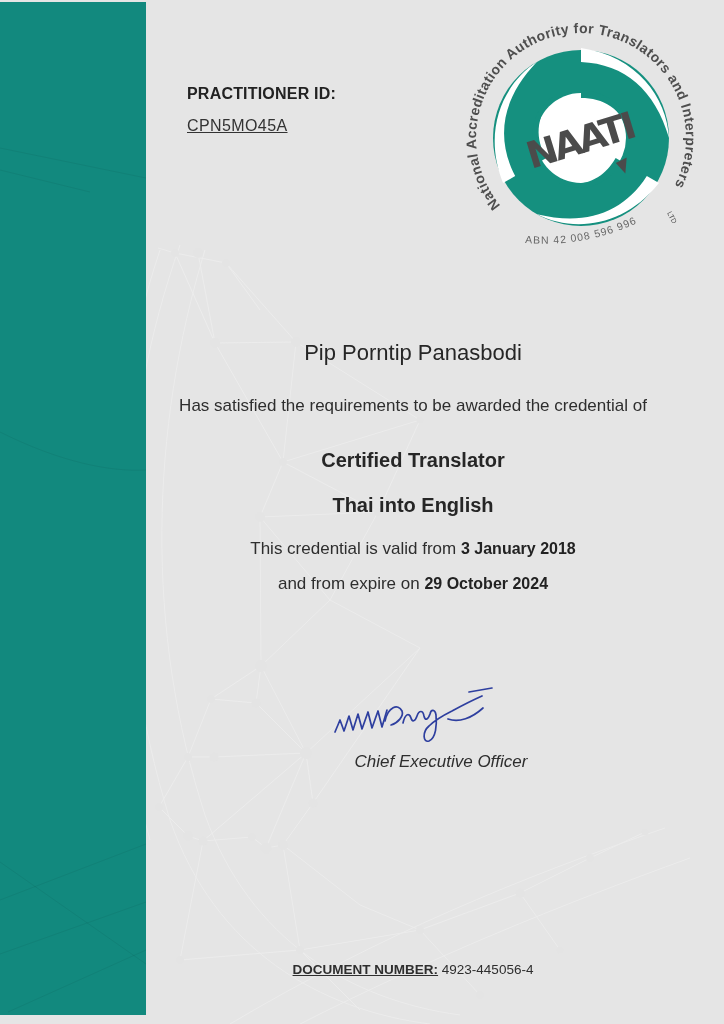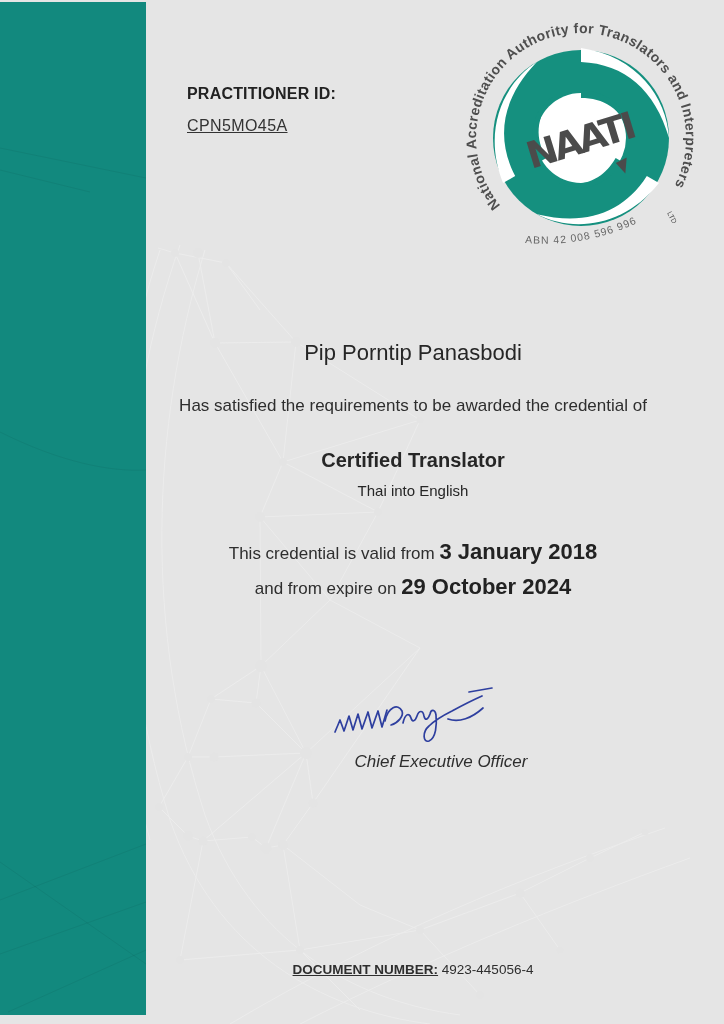--- a/index.html
+++ b/index.html
@@ -25,24 +25,24 @@
   .practitioner .label{font-size:16px;font-weight:bold;color:#222;letter-spacing:.2px;}
   .practitioner .value{font-size:16px;color:#333;margin-top:14px;letter-spacing:.4px;text-decoration:underline;}
   
   .logo{position:absolute;left:441px;top:12px;width:272px;height:244px;z-index:2;}
   
   .content{position:absolute;left:146px;top:0;width:534px;height:1024px;z-index:2;}
   .content .line{position:absolute;left:0;width:100%;text-align:center;white-space:nowrap;}
   .recipient{top:317px;font-size:22px;font-weight:normal;color:#262626;margin-top:23px;}
   .statement{top:396px;font-size:17px;color:#2e2e2e;}
   .cred-title{top:449px;font-size:20px;font-weight:bold;color:#262626;}
-  .cred-dir{top:482px;font-size:15px;font-weight:normal;color:#262626;}
+  .cred-dir{top:494px;font-size:20px;font-weight:bold;color:#262626;}
   .valid{top:539px;font-size:17px;color:#2e2e2e;}
   .expire{top:574px;font-size:17px;color:#2e2e2e;}
-  .valid b,.expire b{font-size:22px;color:#222;}
+  .valid b,.expire b{font-size:16px;color:#222;}
   .signature{position:absolute;left:184px;top:683px;width:172px;height:68px;}
   .ceo{top:752px;font-size:17px;font-style:italic;color:#2e2e2e;margin-left:28px;}
   .docnum{top:962px;font-size:13.5px;color:#2e2e2e;}
   .docnum .lbl{font-weight:bold;text-decoration:underline;}
   .mesh line,.mesh path{stroke:#ececec;stroke-width:1;fill:none;}
   .mesh circle.node{fill:#e4e4e4;stroke:none;}
 </style>
 </head>
 <body>
 

